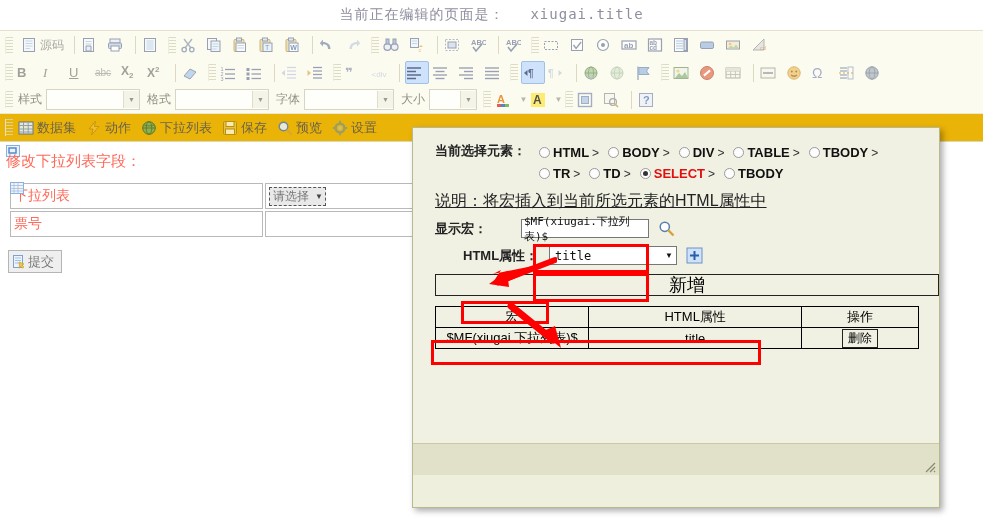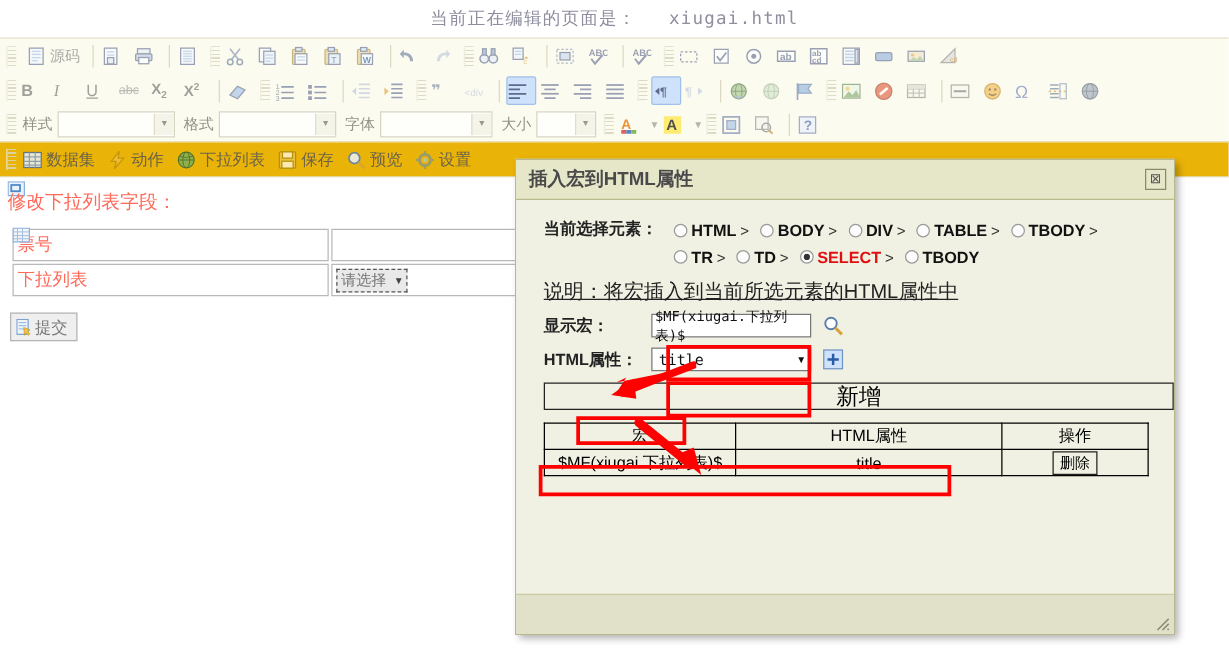--- a/index.html
+++ b/index.html
@@ -223,21 +223,21 @@
     width:128px;height:19px;border:1px solid #777;background:#fff;
     display:flex;align-items:center;box-sizing:border-box;
   }
   .dlg-select .ds-v{
     flex:1;padding-left:5px;font-size:12px;
     font-family:"DejaVu Sans Mono","Liberation Mono",monospace;color:#111;
   }
   .dlg-select .ds-a{width:14px;text-align:center;font-size:8px;color:#111;}
   .mini-ico{width:17px;height:17px;margin-left:9px;flex:0 0 auto;}
 
-  #attr-row{margin-top:8px;align-items:center;}
+  #attr-row{margin-top:8px;align-items:center;margin-left:28px;}
   #attr-row .flabel{width:86px;}
 
   #add-row{margin-top:9px;padding-left:22px;}
   #add-btn{
     border:1px solid #222;background:#f0f1e3;
     height:20px;min-width:100px;padding:0 10px;
     display:flex;align-items:center;justify-content:center;
     font-size:18px;color:#000;
   }
 
@@ -268,21 +268,21 @@
   #hl-macro{left:120px;top:116px;width:116px;height:29px;}
   #hl-attr{left:120px;top:145px;width:116px;height:29px;}
   #hl-add{left:48px;top:173px;width:88px;height:23px;}
   #hl-tablerow{left:18px;top:212px;width:330px;height:25px;}
   .arrow{position:absolute;pointer-events:none;}
 </style>
 </head>
 <body>
 
 <div id="page-note">
-  <span>当前正在编辑的页面是：</span><span class="note-file">xiugai.html</span>
+  <span>当前正在编辑的页面是：</span><span class="note-file">xiugai.title</span>
 </div>
 
 <div id="editor">
 
   <div class="tb-row r1" id="tb-row1">
       <span class="grip"></span>
       <span class="tbtn wide">
         <span style="display:flex;align-items:center;">
           <svg width="16" height="16" viewBox="0 0 16 16">
             <rect x="2.5" y="1.5" width="11" height="13" fill="#f2f6fd" stroke="#5d6a8e"></rect>
@@ -962,31 +962,31 @@
   <svg id="anchor-ico" viewBox="0 0 15 13">
     <rect x="0.5" y="0.5" width="13" height="11" fill="#eaf2fc" stroke="#8ab0dd"></rect>
     <rect x="3" y="3" width="7" height="5" fill="none" stroke="#4a86c8" stroke-width="1.4"></rect>
   </svg>
 
   <div id="doc-title">修改下拉列表字段：</div>
 
   <table id="doc-table">
     <tbody>
         <tr>
-      <td class="c0">票号</td>
-      <td class="c1"></td>
-    </tr>
-    <tr>
       <td class="c0">下拉列表</td>
       <td class="c1">
         <span class="fake-select">
           <span>请选择</span>
           <span class="fs-arrow">▼</span>
         </span>
       </td>
+    </tr>
+    <tr>
+      <td class="c0">票号</td>
+      <td class="c1"></td>
     </tr>
   </tbody>
     </table>
 
   <svg class="cell-ico" viewBox="0 0 15 14">
     <rect x="0.5" y="0.5" width="13" height="11" fill="#f0f4fb" stroke="#8ab0dd"></rect>
     <g stroke="#9fb8d8" stroke-width="0.7">
       <line x1="0.5" y1="3.5" x2="13.5" y2="3.5"></line>
         <line x1="0.5" y1="6.5" x2="13.5" y2="6.5"></line>
       <line x1="0.5" y1="9" x2="13.5" y2="9"></line>
@@ -1003,24 +1003,20 @@
           <line x1="2" y1="5.5" x2="8" y2="5.5"></line>
           <line x1="2" y1="8" x2="8" y2="8"></line>
         </g>
       <path d="M6 7 l5 2 -2 1 2 2 -1.4 1.2 -2-2 -1 2 z" fill="#f3c64a" stroke="#c79a20" stroke-width="0.6"></path>
     </svg>
     <span>提交</span>
   </div>
 </div>
 
 <div id="dialog">
-  <div id="dlg-titlebar">
-    <span id="dlg-title">插入宏到HTML属性</span>
-    <span id="dlg-close">⊠</span>
-  </div>
 
   <div id="dlg-body">
 
     <div class="frow">
       <span class="flabel">当前选择元素：</span>
       <span class="elements-box">
         <span class="el-line" id="el-line-1">
             <span class="radio"></span>
             <span class="el-name">HTML</span>
             <span class="el-gt">&gt;</span>

